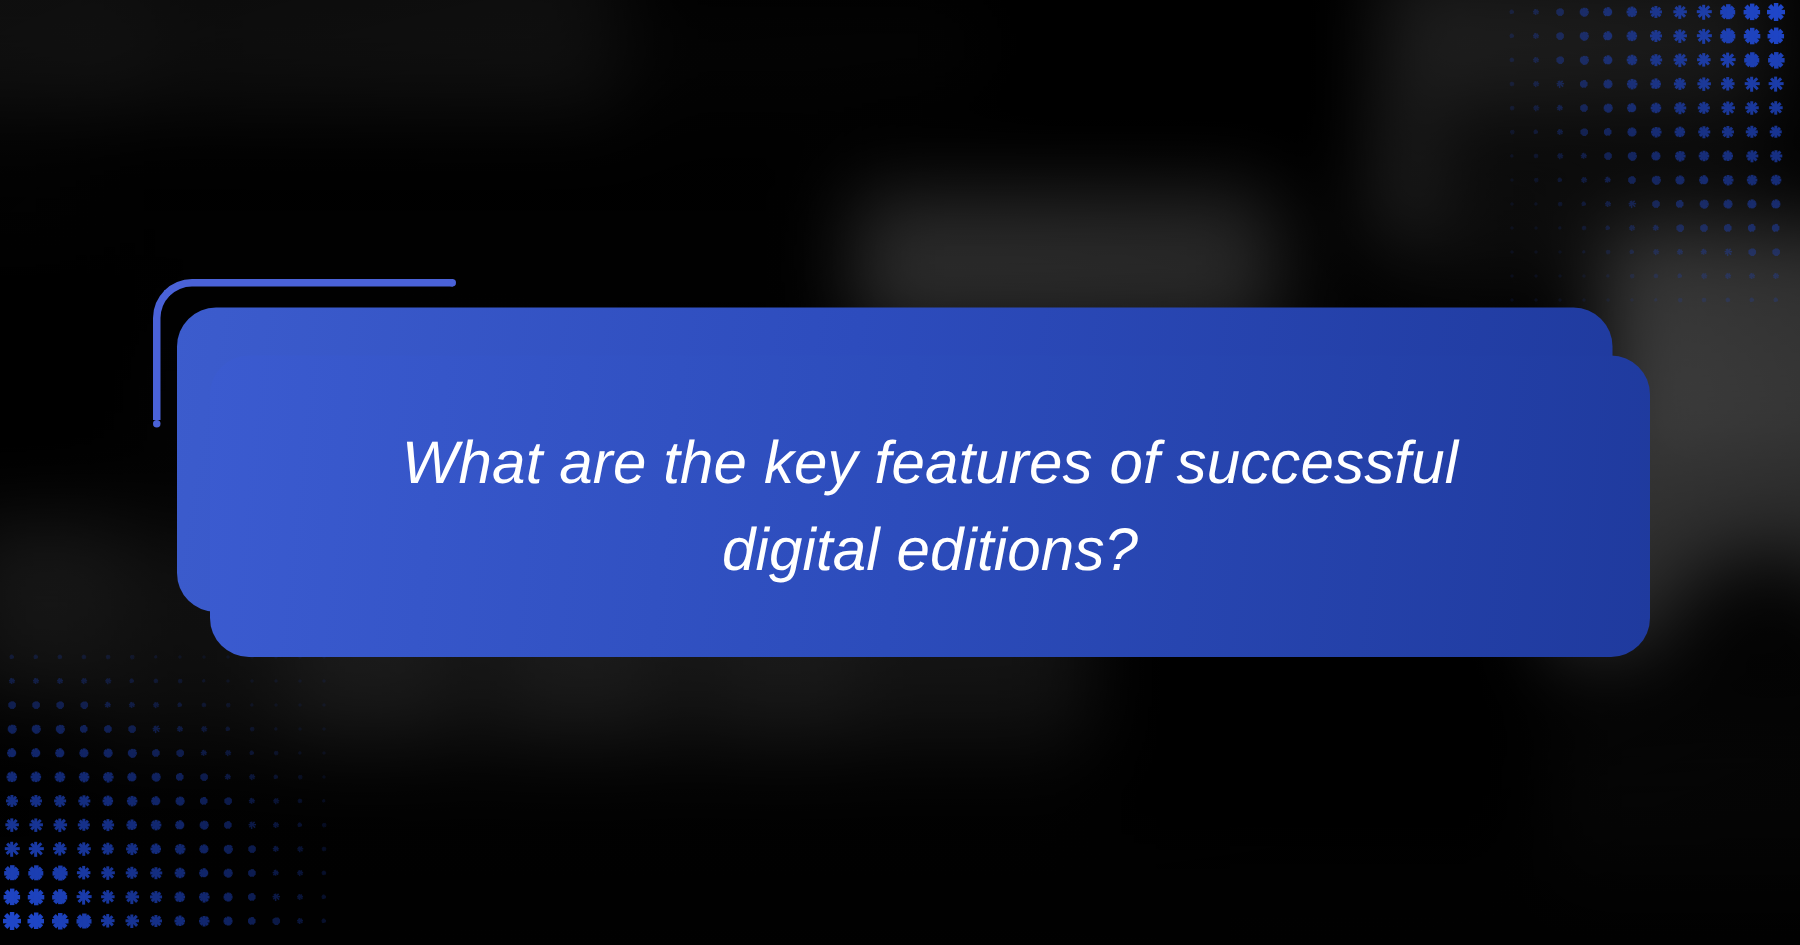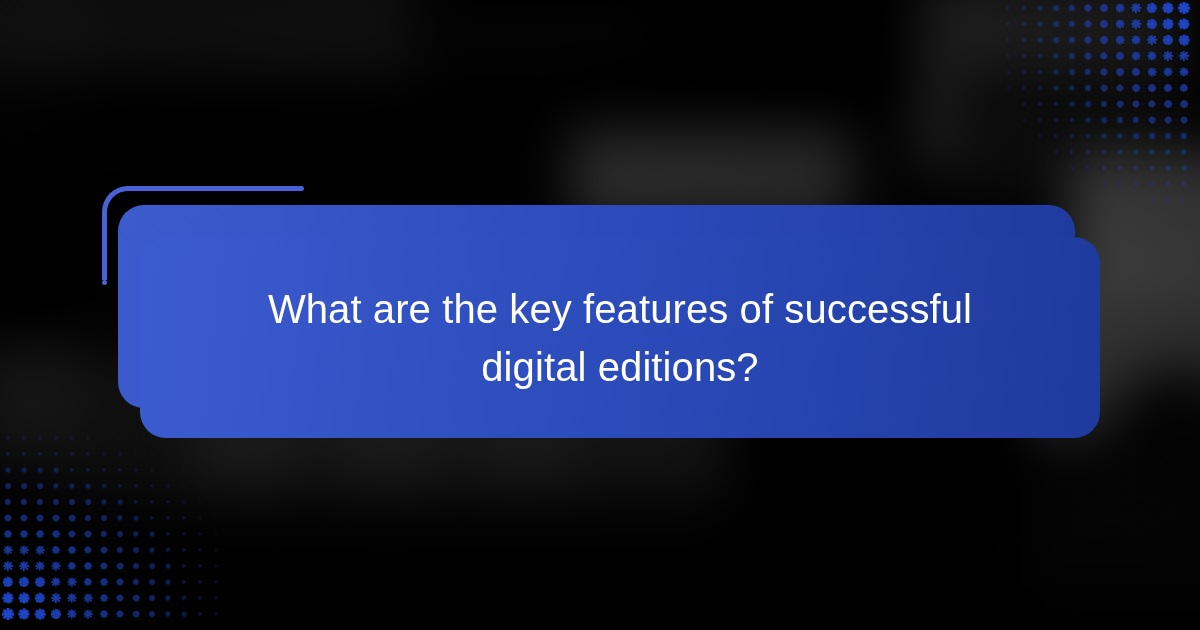--- a/index.html
+++ b/index.html
@@ -164,20 +164,21 @@
     background: linear-gradient(96deg, #3b5bd0 0%, #2c4cbb 48%, #1f3a9e 100%);
   }
 
   #headline {
     position: absolute;
     left: 140px; top: 237px;
     width: 960px; height: 201px;
     display: flex;
     align-items: center;
     justify-content: center;
+    font-style: italic;
   }
   #headline-text {
     width: 800px;
     text-align: center;
     color: #ffffff;
     font-size: 40px;
     line-height: 58px;
     font-weight: 400;
     letter-spacing: 0.1px;
     white-space: pre-line;

